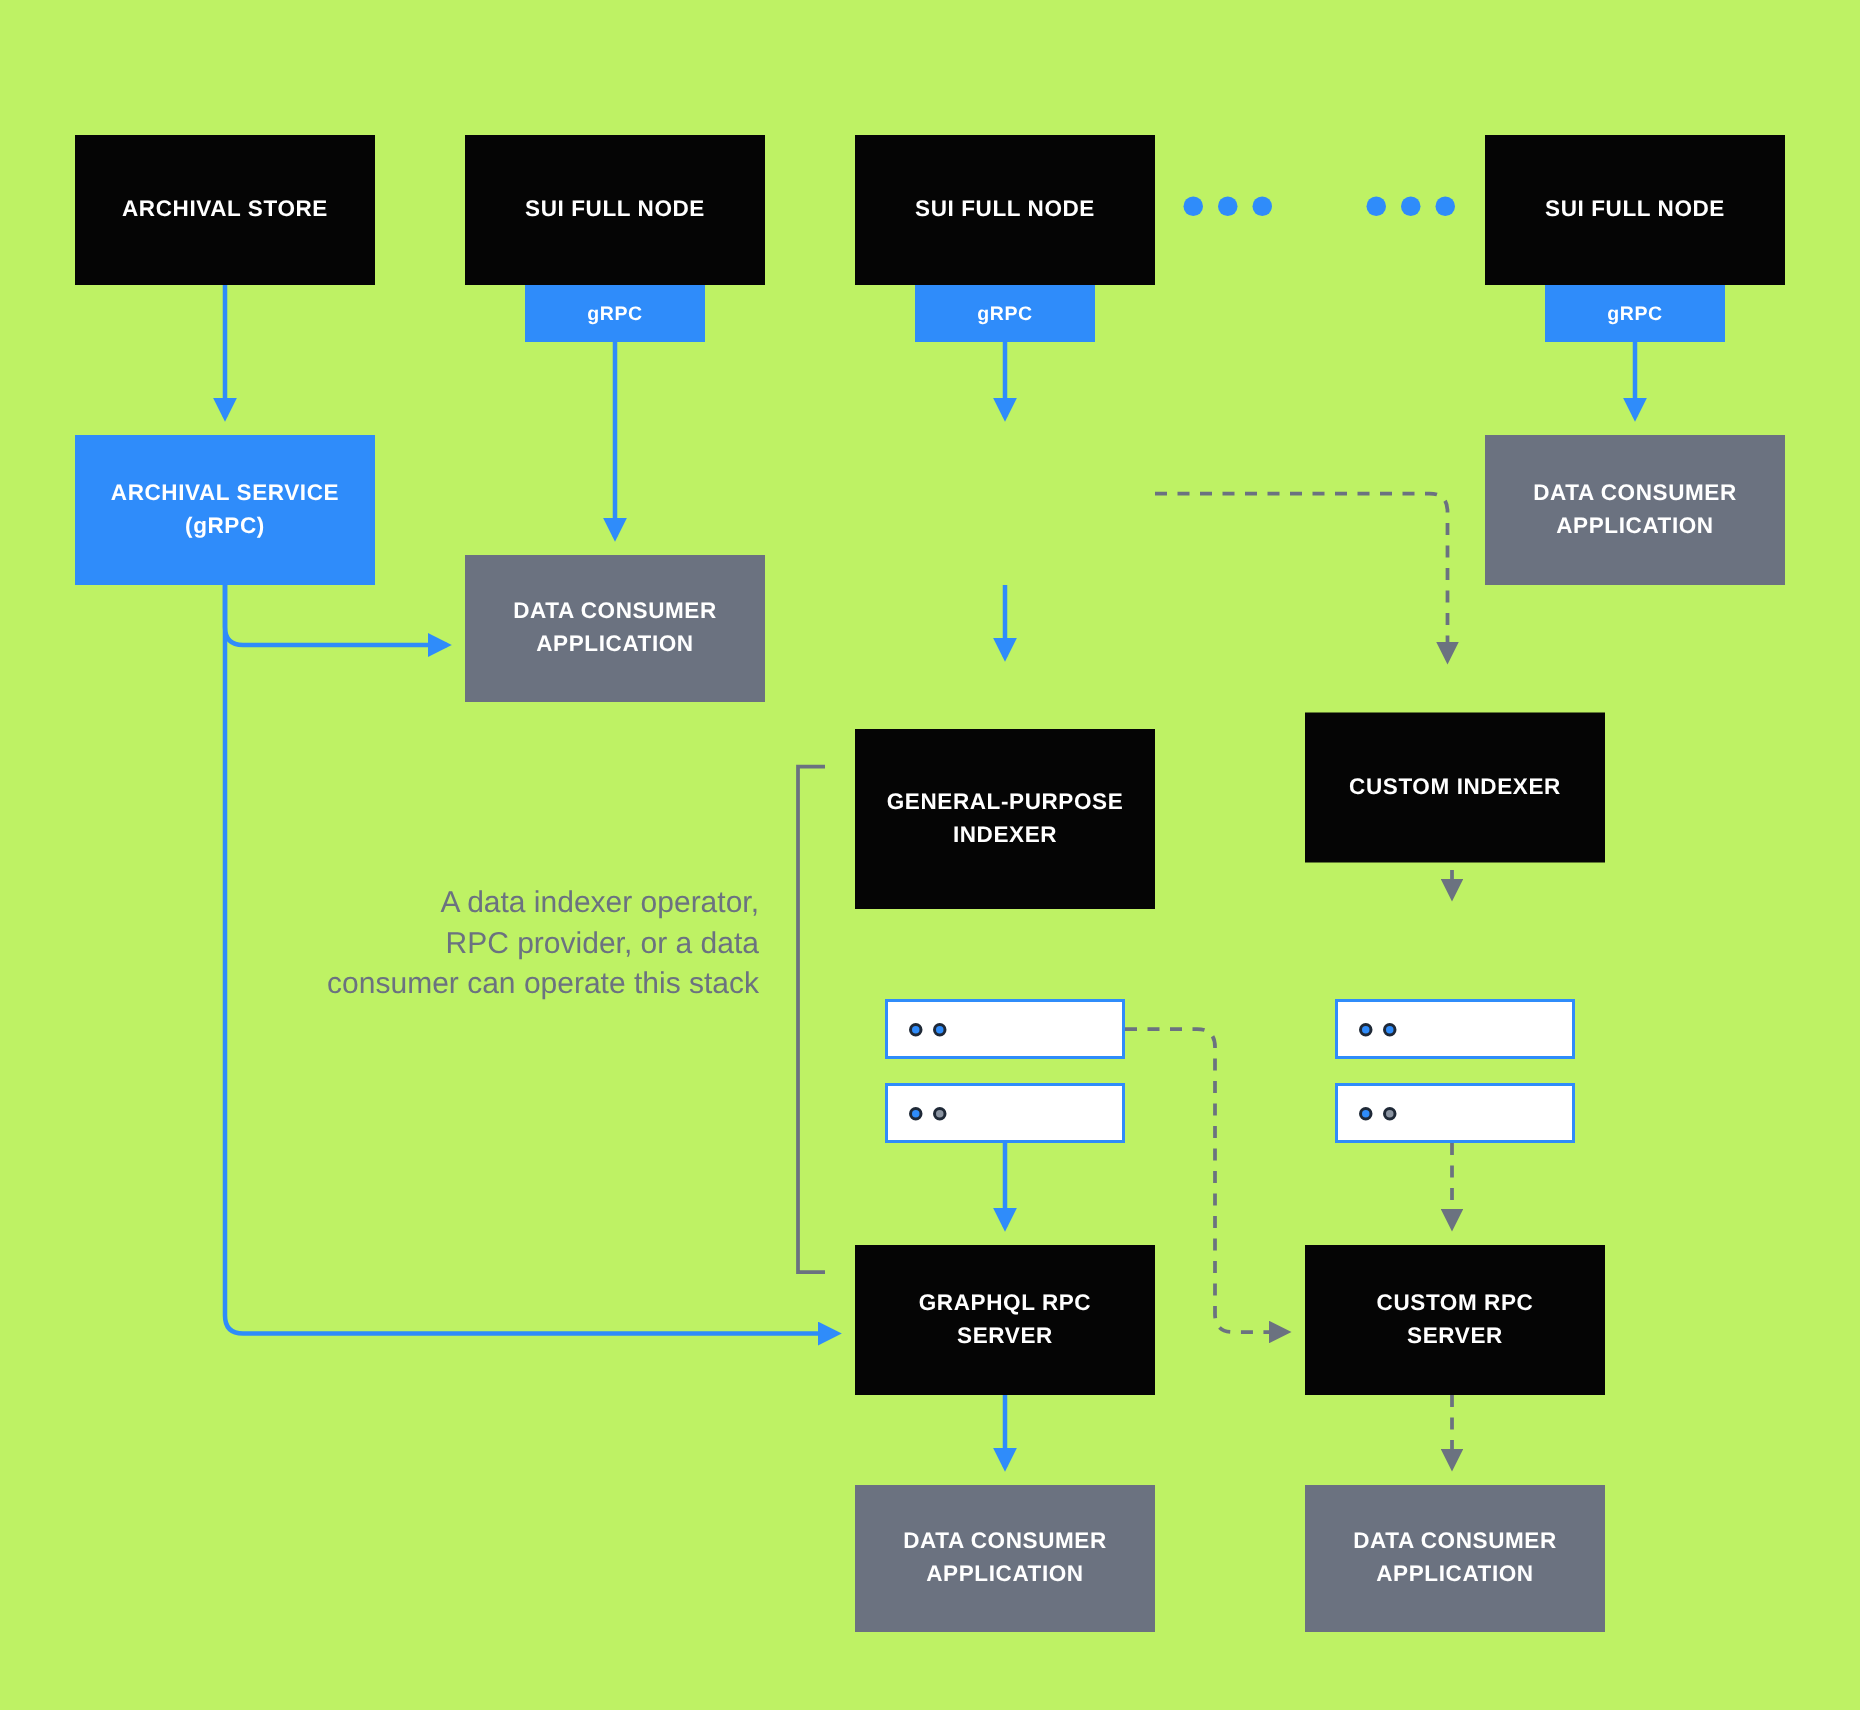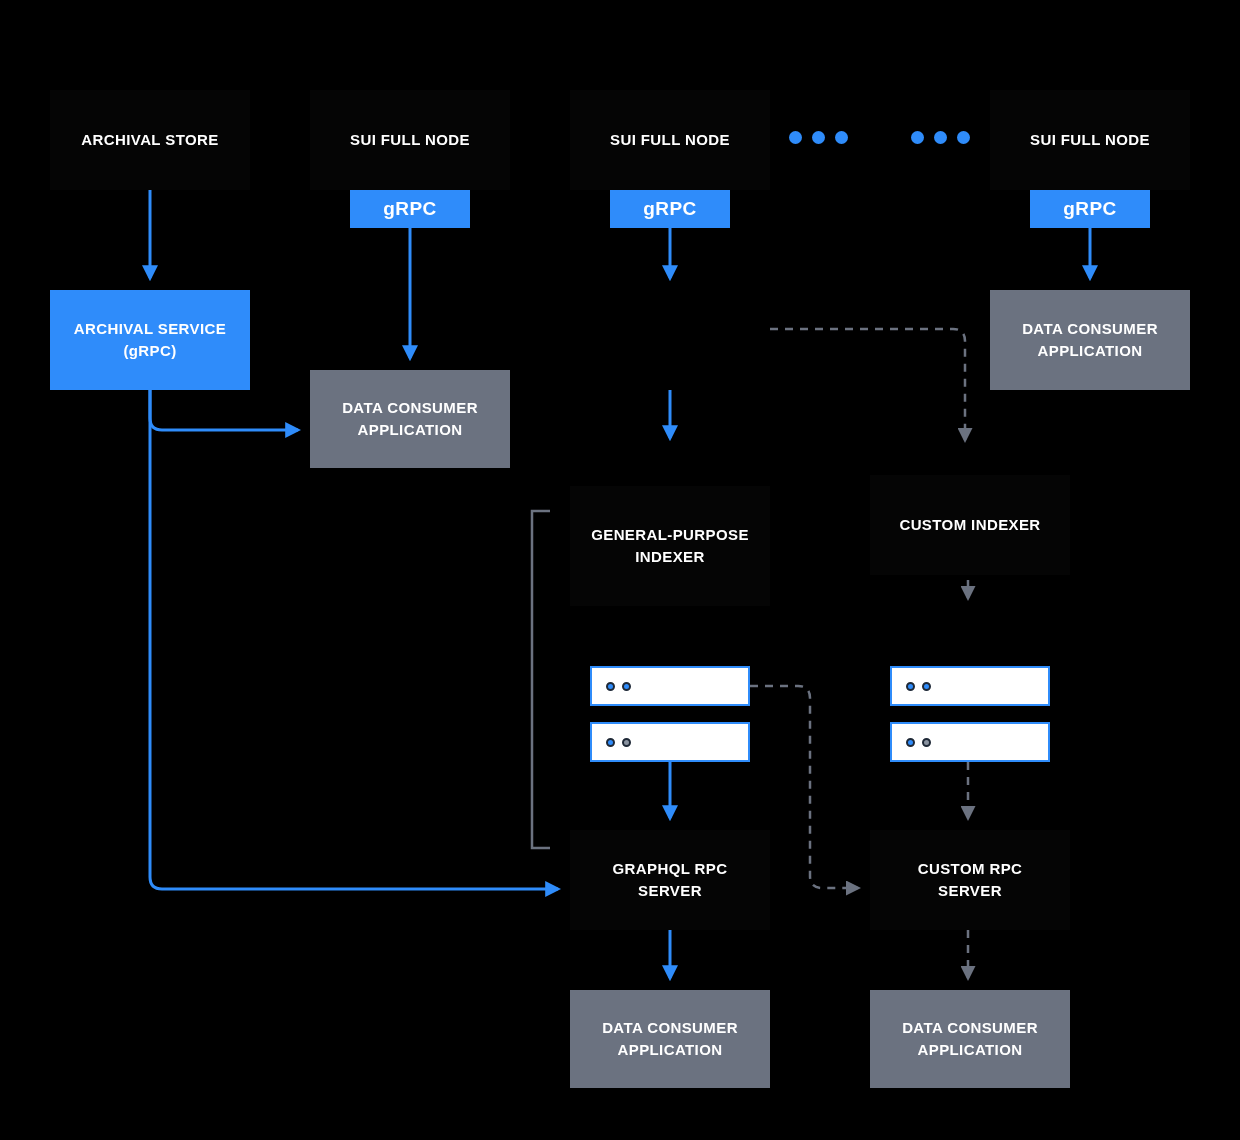--- a/index.html
+++ b/index.html
@@ -12,21 +12,21 @@
   }
   *{box-sizing:border-box;margin:0;padding:0;}
   body{
     background:#ffffff;
     font-family:"Liberation Sans","DejaVu Sans",sans-serif;
   }
   .canvas{
     position:relative;
     width:1240px;
     height:1140px;
-    background:#000000;
+    background:#bef264;
     overflow:hidden;
   }
   .connector-layer{
     position:absolute;
     left:0;top:0;
     width:1240px;height:1140px;
     pointer-events:none;
   }
   .ln-blue{stroke:var(--blue);stroke-width:3;fill:none;}
   .ln-gray-dash{stroke:var(--line-gray);stroke-width:2.5;fill:none;stroke-dasharray:8 7;}
@@ -45,21 +45,21 @@
     line-height:1.45;
     color:#ffffff;
     padding:8px 14px;
   }
   .node-black{background:var(--black-box);}
   .node-blue{background:var(--blue);}
   .node-gray{background:var(--gray-box);}
   .node-grpc{
     background:var(--blue);
     padding:4px 8px;
-    font-size:19px;
+    font-size:13px;
     font-weight:600;
   }
   .db-row{
     position:absolute;
     width:160px;
     height:40px;
     background:#ffffff;
     border:2px solid var(--blue);
     display:flex;
     align-items:center;
@@ -174,20 +174,25 @@
     <span>DATA CONSUMER APPLICATION</span>
   </div>
 
   <div class="node node-black" style="left:570px;top:450px;width:200px;height:120px;margin-top:36px;">
     <span>GENERAL-PURPOSE INDEXER</span>
   </div>
   <div class="node node-black" style="left:870px;top:450px;width:200px;height:100px;margin-top:25px;">
     <span>CUSTOM INDEXER</span>
   </div>
 
+  <div class="annotation">
+    <div>A data indexer operator,</div>
+    <div>RPC provider, or a data</div>
+    <div>consumer can operate this stack</div>
+  </div>
 
   <div class="db-row" style="left:590px;top:666px;">
     <span class="db-dots">
         <span class="dot dot-blue"></span>
         <span class="dot dot-blue"></span>
       </span>
     <span class="db-label"></span>
   </div>
   <div class="db-row" style="left:590px;top:722px;">
     <span class="db-dots">

